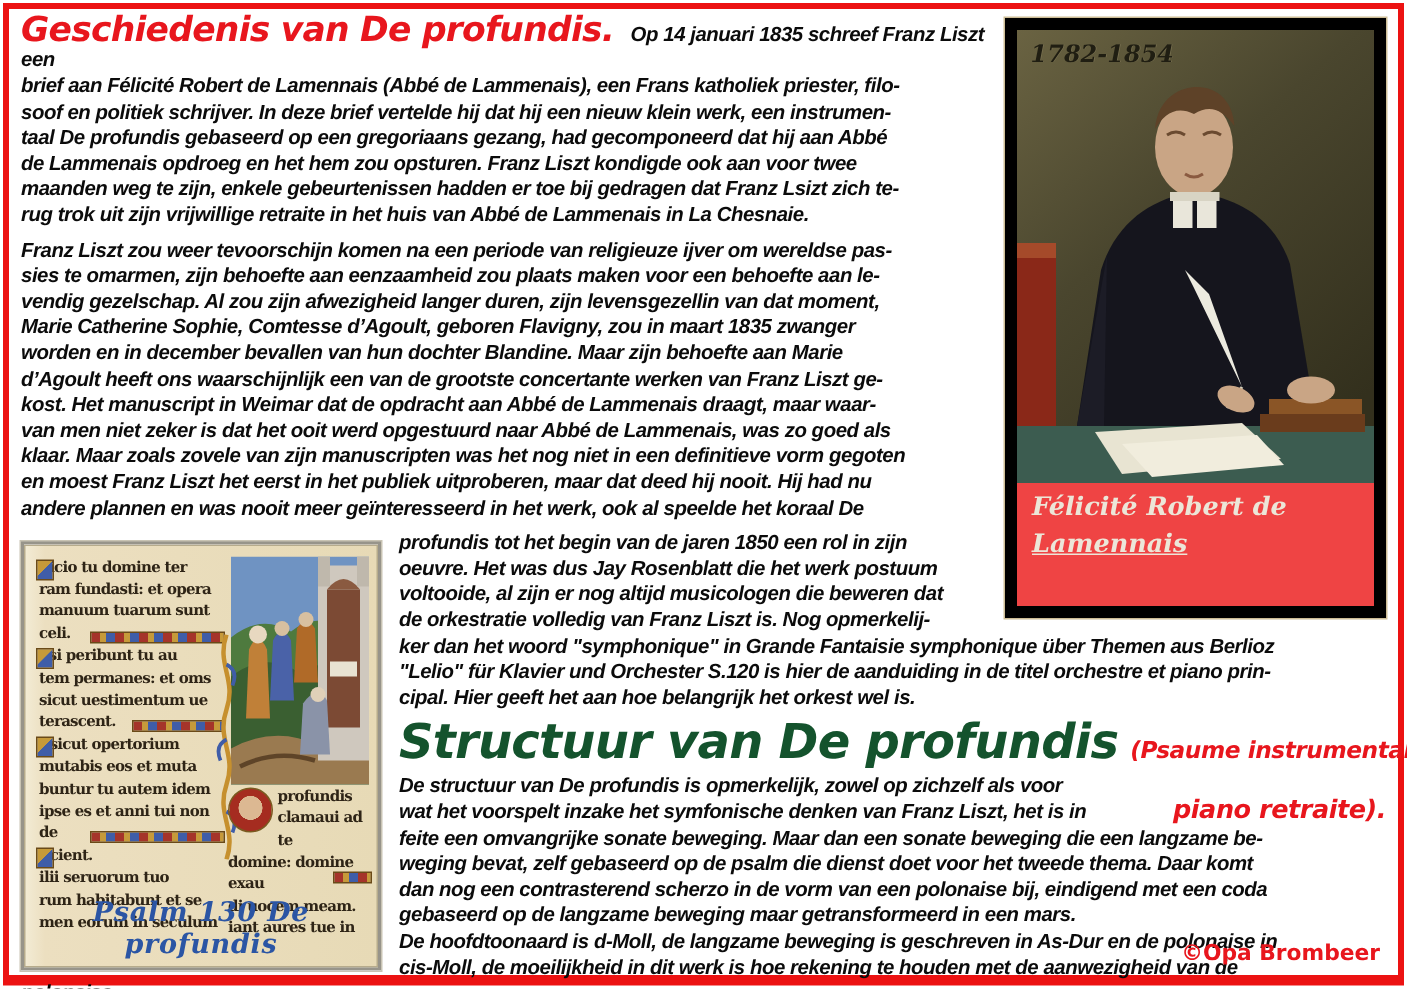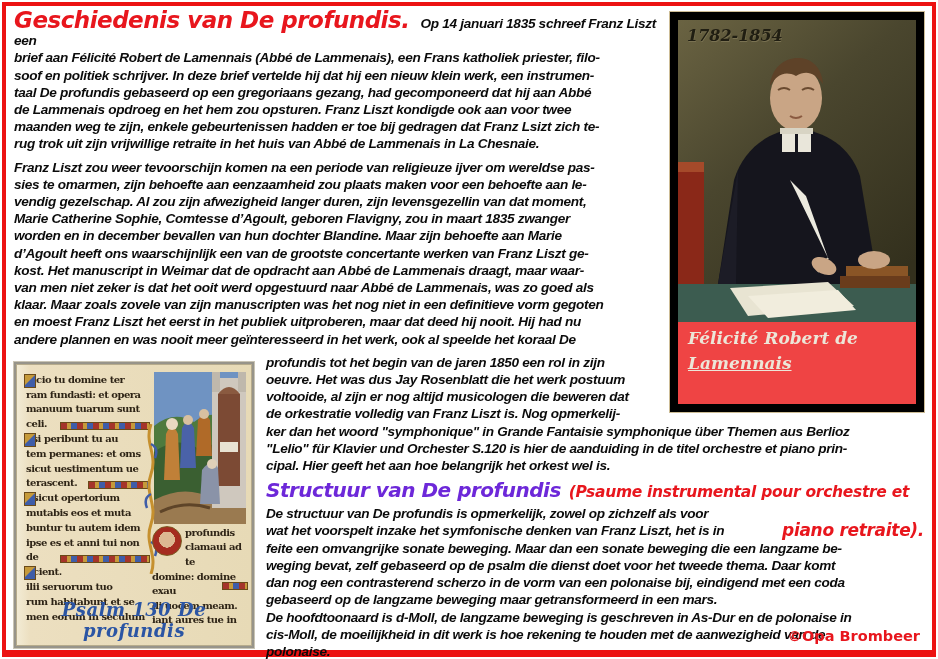--- a/index.html
+++ b/index.html
@@ -28,21 +28,21 @@
     color:#e8161d;
     margin-right:11px;
     white-space:nowrap;
   }
   .h2{
     margin:2px 0 2px 0;
     white-space:nowrap;
   }
   .h2main{
     font-family:"DejaVu Sans",sans-serif;font-weight:bold;font-style:italic;
-    font-size:20px;letter-spacing:-0.5px;color:#6d28d9;margin-right:8px;
+    font-size:32px;letter-spacing:-0.5px;color:#14532d;margin-right:8px;
   }
   .h2sub{
     font-family:"DejaVu Sans",sans-serif;font-weight:bold;font-style:italic;
     font-size:15.5px;letter-spacing:-0.3px;color:#e8161d;
   }
   .pp-float{
     float:right;width:170px;height:34px;
     display:flex;align-items:flex-end;justify-content:flex-end;
     font-family:"DejaVu Sans",sans-serif;font-weight:bold;font-style:italic;
     font-size:17px;letter-spacing:-0.3px;color:#e8161d;

